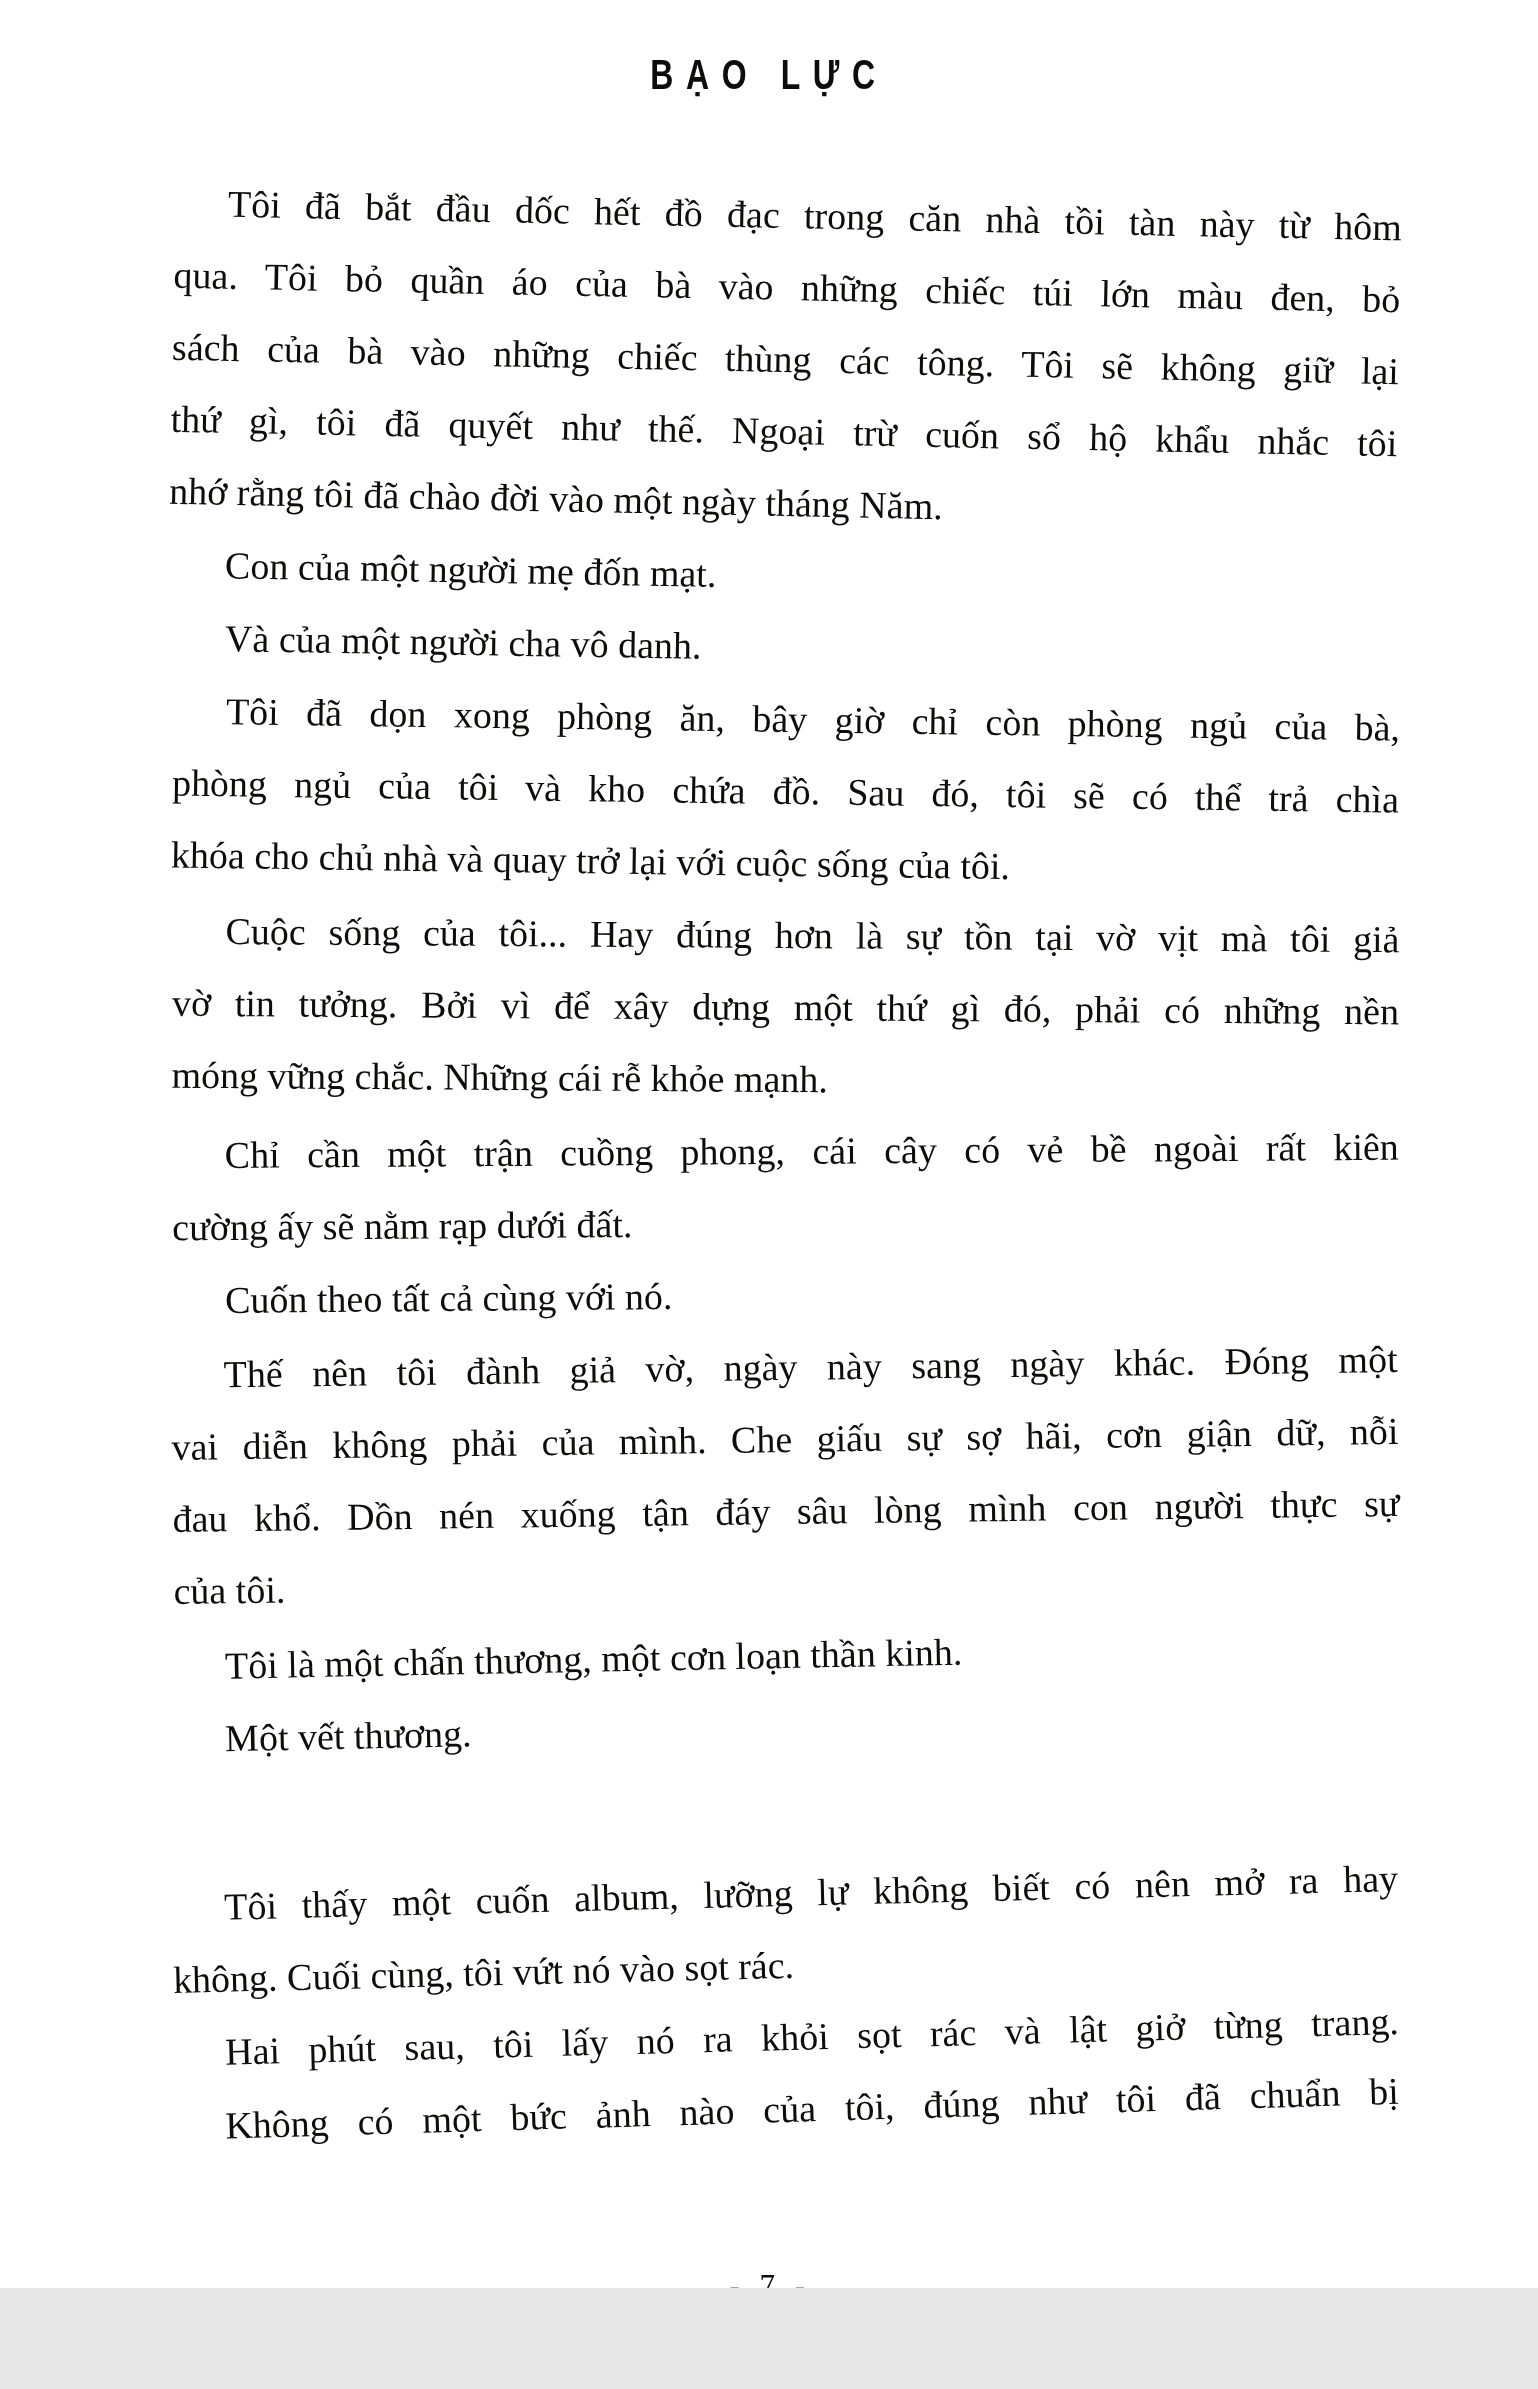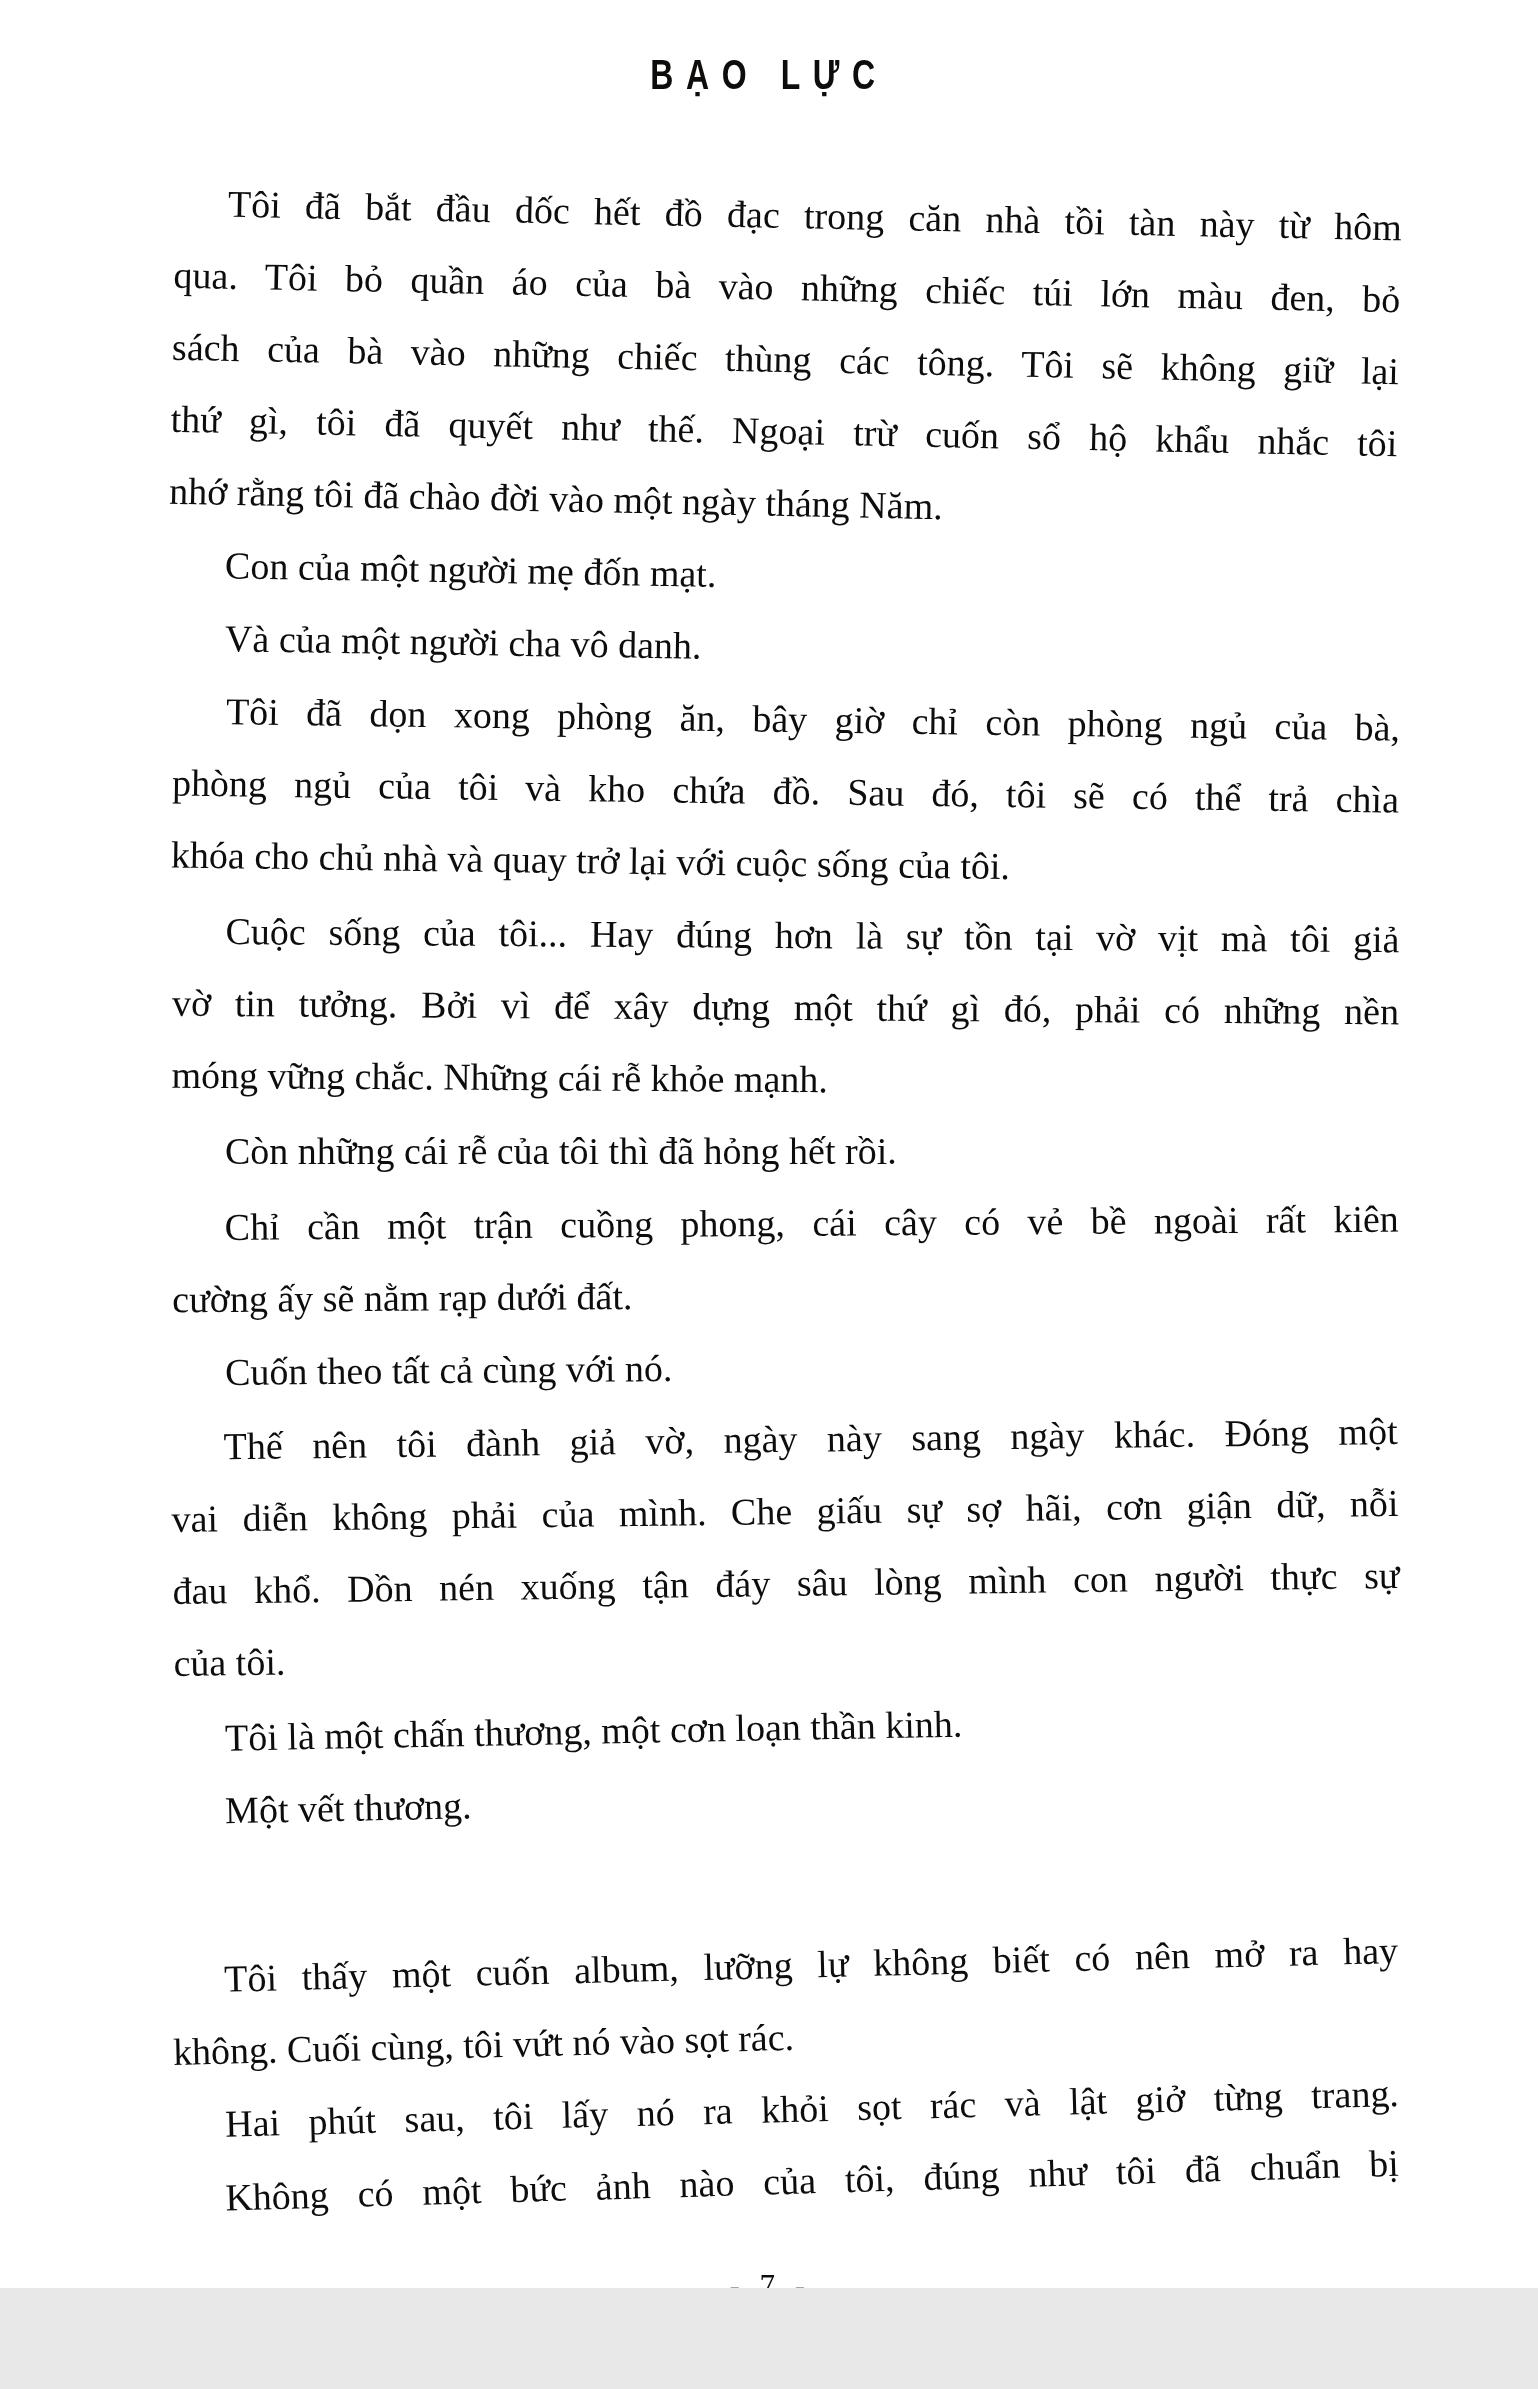--- a/index.html
+++ b/index.html
@@ -103,23 +103,20 @@
       <div class="para rot3">
         <div class="line first just">Tôi đã dọn xong phòng ăn, bây giờ chỉ còn phòng ngủ của bà,</div>
         <div class="line just">phòng ngủ của tôi và kho chứa đồ. Sau đó, tôi sẽ có thể trả chìa</div>
         <div class="line">khóa cho chủ nhà và quay trở lại với cuộc sống của tôi.</div>
       </div>
       <div class="para rot4">
         <div class="line first just">Cuộc sống của tôi... Hay đúng hơn là sự tồn tại vờ vịt mà tôi giả</div>
         <div class="line just">vờ tin tưởng. Bởi vì để xây dựng một thứ gì đó, phải có những nền</div>
         <div class="line">móng vững chắc. Những cái rễ khỏe mạnh.</div>
       </div>
-      <div class="para rot5">
-        <div class="line first">Còn những cái rễ của tôi thì đã hỏng hết rồi.</div>
-      </div>
       <div class="para rot6">
         <div class="line first just">Chỉ cần một trận cuồng phong, cái cây có vẻ bề ngoài rất kiên</div>
         <div class="line">cường ấy sẽ nằm rạp dưới đất.</div>
       </div>
       <div class="para rot7">
         <div class="line first">Cuốn theo tất cả cùng với nó.</div>
       </div>
       <div class="para rot8">
         <div class="line first just">Thế nên tôi đành giả vờ, ngày này sang ngày khác. Đóng một</div>
         <div class="line just">vai diễn không phải của mình. Che giấu sự sợ hãi, cơn giận dữ, nỗi</div>

